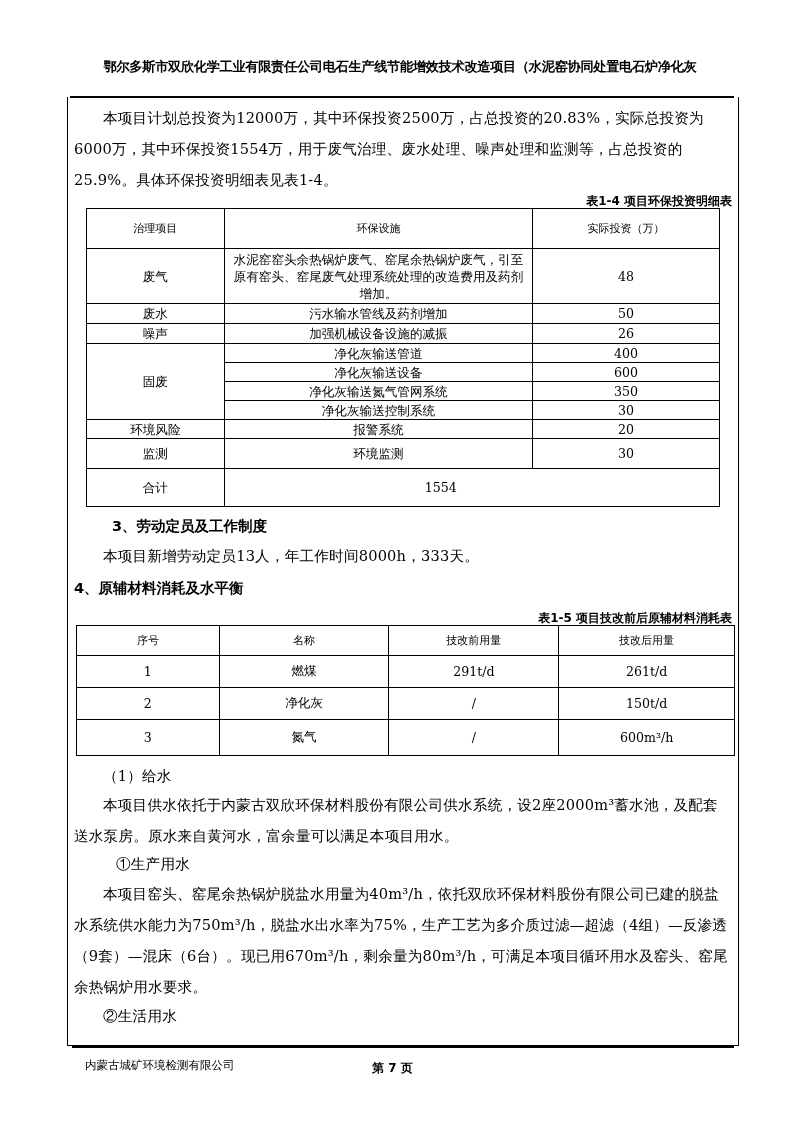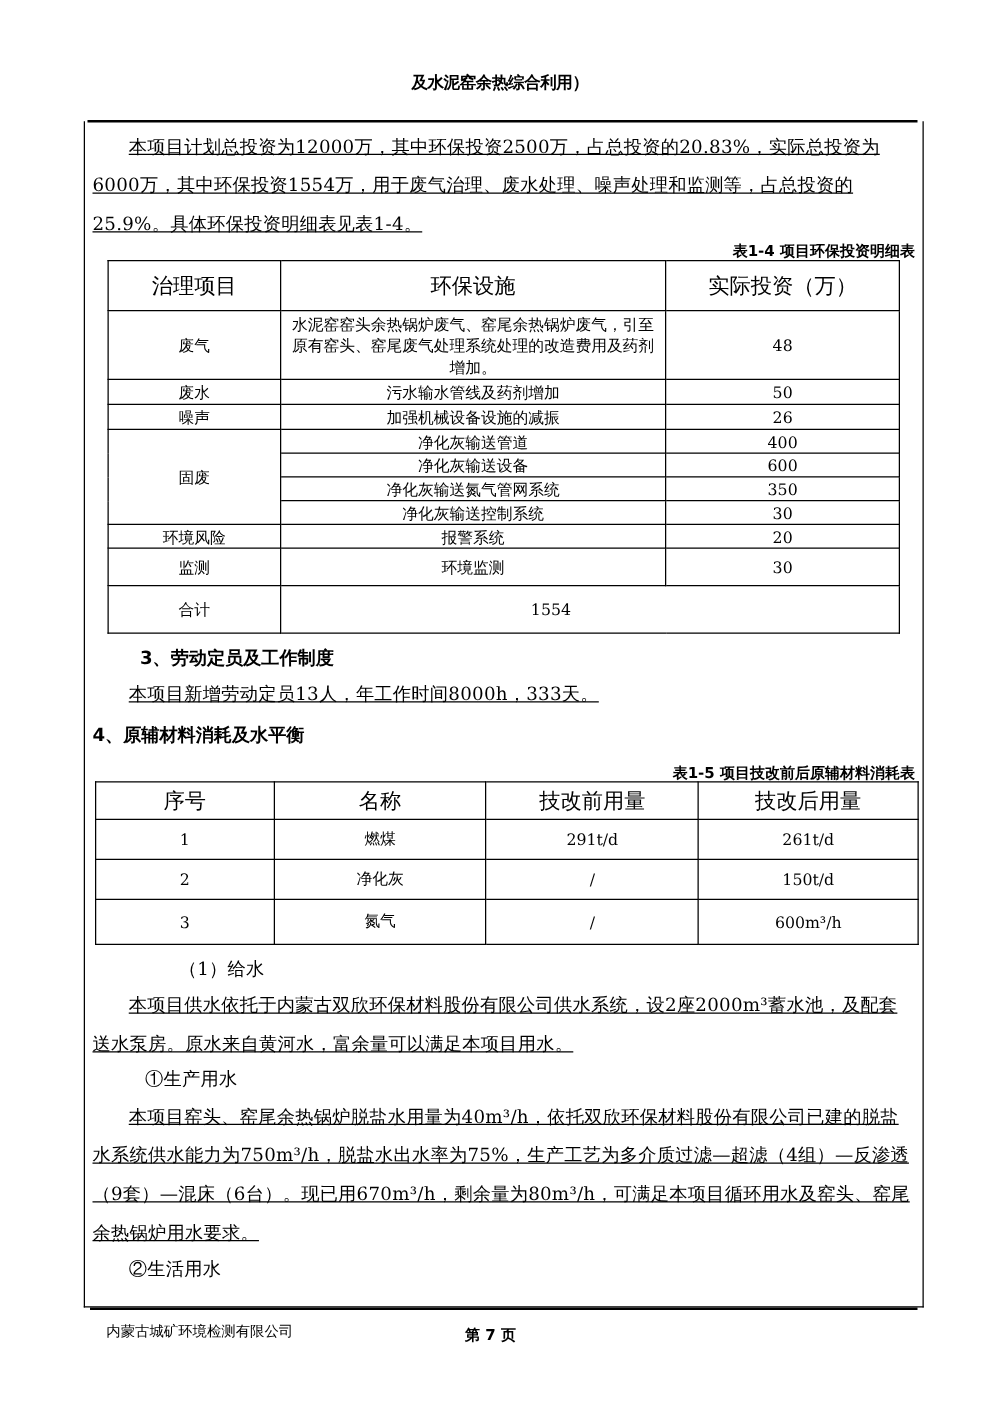--- a/index.html
+++ b/index.html
@@ -6,39 +6,39 @@
   body { width: 794px; height: 1123px; position: relative; overflow: hidden;
          font-family: "DejaVu Serif", "Liberation Serif", serif; color: #000; }
   .hdr { position: absolute; left: 60px; top: 57px; width: 680px; text-align: center;
          font-family: "DejaVu Sans", "Liberation Sans", sans-serif; font-weight: bold;
          font-size: 13.2px; line-height: 19px; letter-spacing: -0.3px; }
   .hdr-rule { position: absolute; left: 70px; top: 96px; width: 664px; height: 2px; background: #000; }
   .frame { position: absolute; left: 67px; top: 97px; width: 672px; height: 949px;
            border-left: 1px solid #000; border-right: 1px solid #000; border-bottom: 1px solid #000; box-sizing: border-box; }
   .frame-bottom-rule { position: absolute; left: 72px; top: 1046px; width: 662px; height: 2px; background: #000; }
   .p { position: absolute; left: 74px; width: 658px; font-size: 14.6px; line-height: 31px; letter-spacing: 0.2px; }
-  .indent { text-indent: 29px; text-decoration: underline; }
+  .indent { text-indent: 29px; }
   .cap { position: absolute; left: 74px; width: 658px; text-align: right;
          font-family: "DejaVu Sans", "Liberation Sans", sans-serif; font-weight: bold; font-size: 12px; }
   .h { position: absolute; left: 74px; font-family: "DejaVu Sans", "Liberation Sans", sans-serif;
        font-weight: bold; font-size: 14.5px; }
   table { position: absolute; border-collapse: collapse; font-size: 12.6px; }
   td, th { border: 1px solid #000; text-align: center; vertical-align: middle; padding: 0 2px; }
-  th { font-family: "DejaVu Sans", "Liberation Sans", sans-serif; font-weight: normal; font-size: 17px; }
+  th { font-family: "DejaVu Sans", "Liberation Sans", sans-serif; font-weight: normal; font-size: 11px; }
   .t1 { left: 86px; top: 208px; width: 634px; }
   .t1 td { line-height: 17px; }
   .t2 { left: 76px; top: 625px; width: 659px; }
   .footer-left { position: absolute; left: 85px; top: 1058px; font-family: "DejaVu Sans", "Liberation Sans", sans-serif; font-size: 11.5px; }
   .footer-page { position: absolute; left: 372px; top: 1060px; font-family: "DejaVu Sans", "Liberation Sans", sans-serif; font-size: 12px; font-weight: bold; }
 </style>
 </head>
 <body>
 
 <div class="hdr">
-  <div>及水泥窑余热综合利用）</div>
+  <div>鄂尔多斯市双欣化学工业有限责任公司电石生产线节能增效技术改造项目（水泥窑协同处置电石炉净化灰</div>
 </div>
 <div class="hdr-rule"></div>
 <div class="frame"></div>
 <div class="frame-bottom-rule"></div>
 
 <div class="p indent" style="top:102px;">本项目计划总投资为12000万，其中环保投资2500万，占总投资的20.83%，实际总投资为6000万，其中环保投资1554万，用于废气治理、废水处理、噪声处理和监测等，占总投资的25.9%。具体环保投资明细表见表1-4。</div>
 
 <div class="cap" style="top:193px;">表1-4 项目环保投资明细表</div>
 
 <table class="t1">
@@ -136,20 +136,20 @@
   </tr>
   <tr style="height:36px;">
     <td>3</td>
     <td>氮气</td>
     <td>/</td>
     <td>600m³/h</td>
   </tr>
 </tbody>
   </table>
 
-<div class="p" style="top:760px; left:103px; width:630px;margin-left:40px;">（1）给水</div>
+<div class="p" style="top:760px; left:103px; width:630px;">（1）给水</div>
 <div class="p indent" style="top:789px;">本项目供水依托于内蒙古双欣环保材料股份有限公司供水系统，设2座2000m³蓄水池，及配套送水泵房。原水来自黄河水，富余量可以满足本项目用水。</div>
 <div class="p" style="top:848px; left:116px; width:630px;">①生产用水</div>
 <div class="p indent" style="top:878px;">本项目窑头、窑尾余热锅炉脱盐水用量为40m³/h，依托双欣环保材料股份有限公司已建的脱盐水系统供水能力为750m³/h，脱盐水出水率为75%，生产工艺为多介质过滤—超滤（4组）—反渗透（9套）—混床（6台）。现已用670m³/h，剩余量为80m³/h，可满足本项目循环用水及窑头、窑尾余热锅炉用水要求。</div>
 <div class="p" style="top:1000px; left:103px; width:630px;">②生活用水</div>
 
 <div class="footer-left">内蒙古城矿环境检测有限公司</div>
 <div class="footer-page">第 7 页</div>
 
 </body></html>

